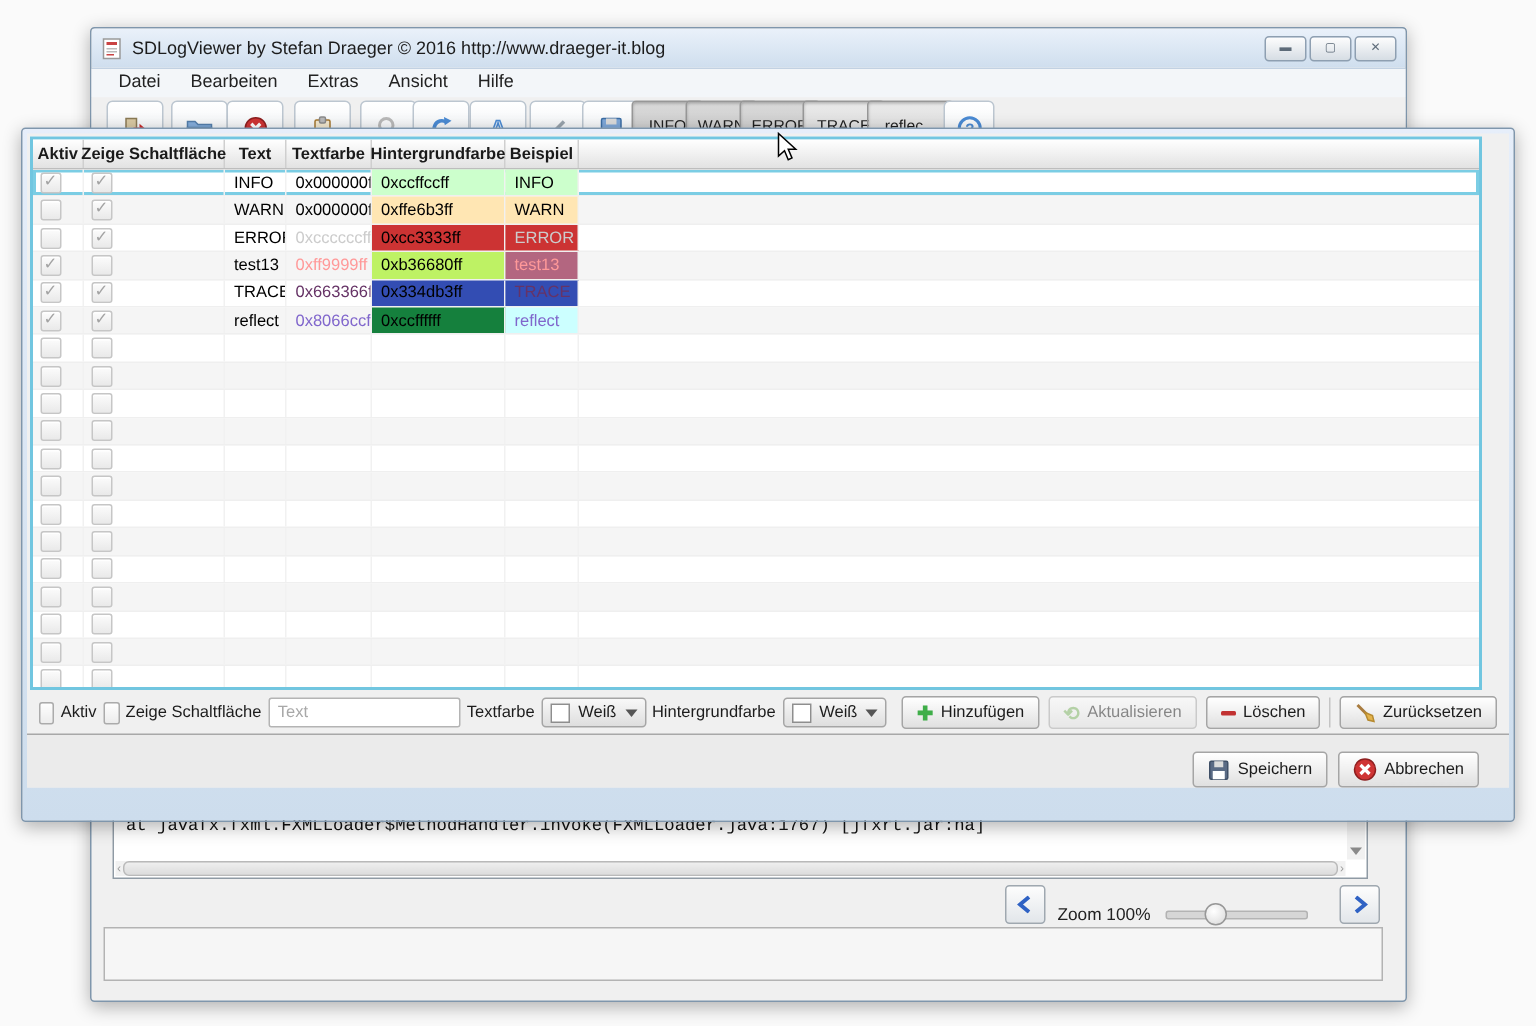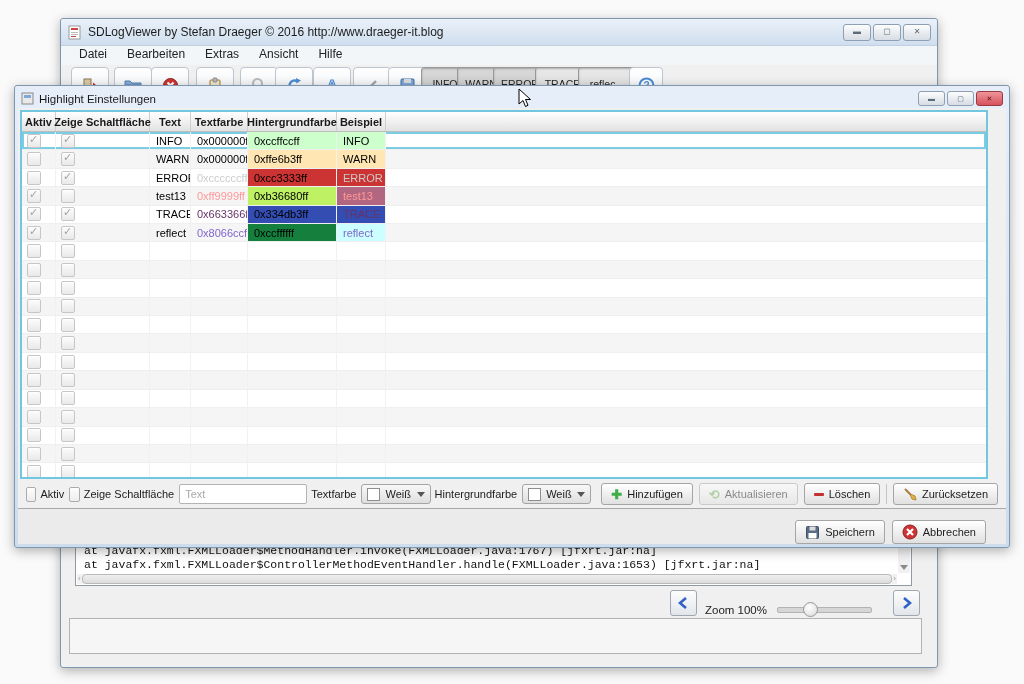--- a/index.html
+++ b/index.html
@@ -174,21 +174,20 @@
           <svg width="17" height="17" viewBox="0 0 17 17">
             <circle cx="8.5" cy="8.5" r="7" fill="none" stroke="#4b8bd4" stroke-width="2"></circle>
             <text x="8.5" y="12" text-anchor="middle" font-size="10" font-weight="bold" fill="#4b8bd4">?</text>
           </svg>
         </span>
     </div>
 
     <div class="log-panel">
       <div class="log-text">
         <div>at javafx.fxml.FXMLLoader$MethodHandler.invoke(FXMLLoader.java:1767) [jfxrt.jar:na]</div>
-        <div>at javafx.fxml.FXMLLoader$ControllerMethodEventHandler.handle(FXMLLoader.java:1653) [jfxrt.jar:na]</div>
       </div>
       <div class="vscroll">
         <span class="varrow">
             <span class="tri-down"></span>
           </span>
       </div>
       <div class="hscroll">
         <span class="cap">‹</span>
         <span class="hthumb"></span>
         <span class="cap">›</span>
@@ -210,32 +209,20 @@
           <svg width="10" height="12" viewBox="0 0 10 12">
             <polyline points="2,1 8,6 2,11" fill="none" stroke="#2f62c4" stroke-width="2.6"></polyline>
           </svg>
         </span>
     </div>
 
     <div class="bottom-panel"></div>
   </div>
 
   <div class="win dialog">
-    <div class="dlg-titlebar">
-      <svg width="13" height="13" viewBox="0 0 13 13">
-          <rect x="1" y="1" width="11" height="11" fill="#e9e9e9" stroke="#8a8a8a"></rect>
-          <rect x="3" y="3" width="7" height="3" fill="#7fa8d9"></rect>
-        </svg>
-      <span>Highlight Einstellungen</span>
-      <span class="winbtns">
-        <span class="wbtn">▬</span>
-        <span class="wbtn">▢</span>
-        <span class="wbtn close-red">✕</span>
-      </span>
-    </div>
     <div class="dlg-body">
 
       <div class="htable">
         <div class="thead">
           <span class="hc col-aktiv">Aktiv</span>
           <span class="hc col-zeige">Zeige Schaltfläche</span>
           <span class="hc col-text">Text</span>
           <span class="hc col-tfarbe">Textfarbe</span>
           <span class="hc col-hfarbe">Hintergrundfarbe</span>
           <span class="hc col-beispiel">Beispiel</span>

